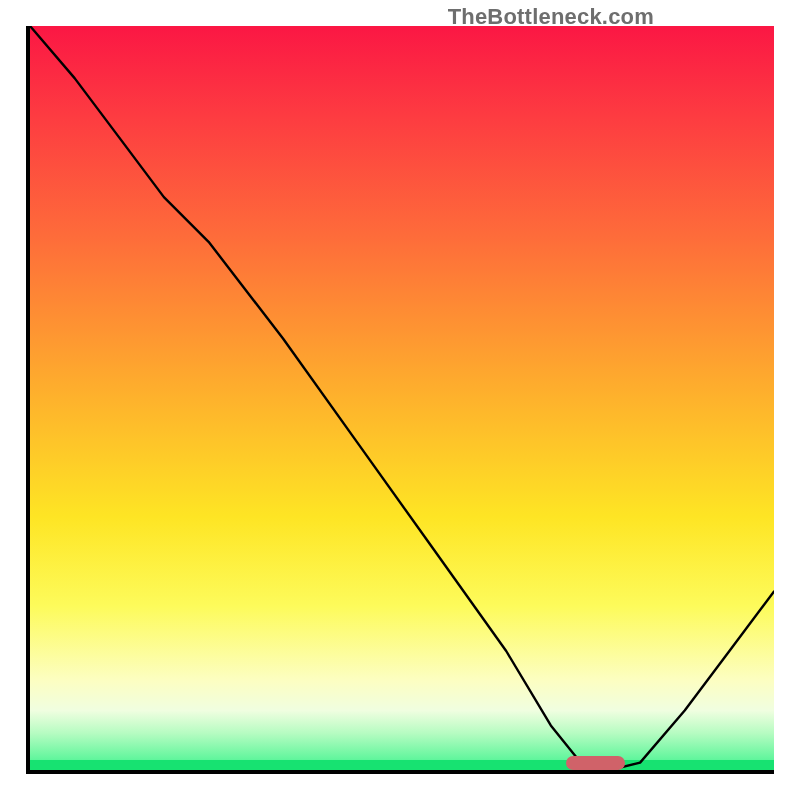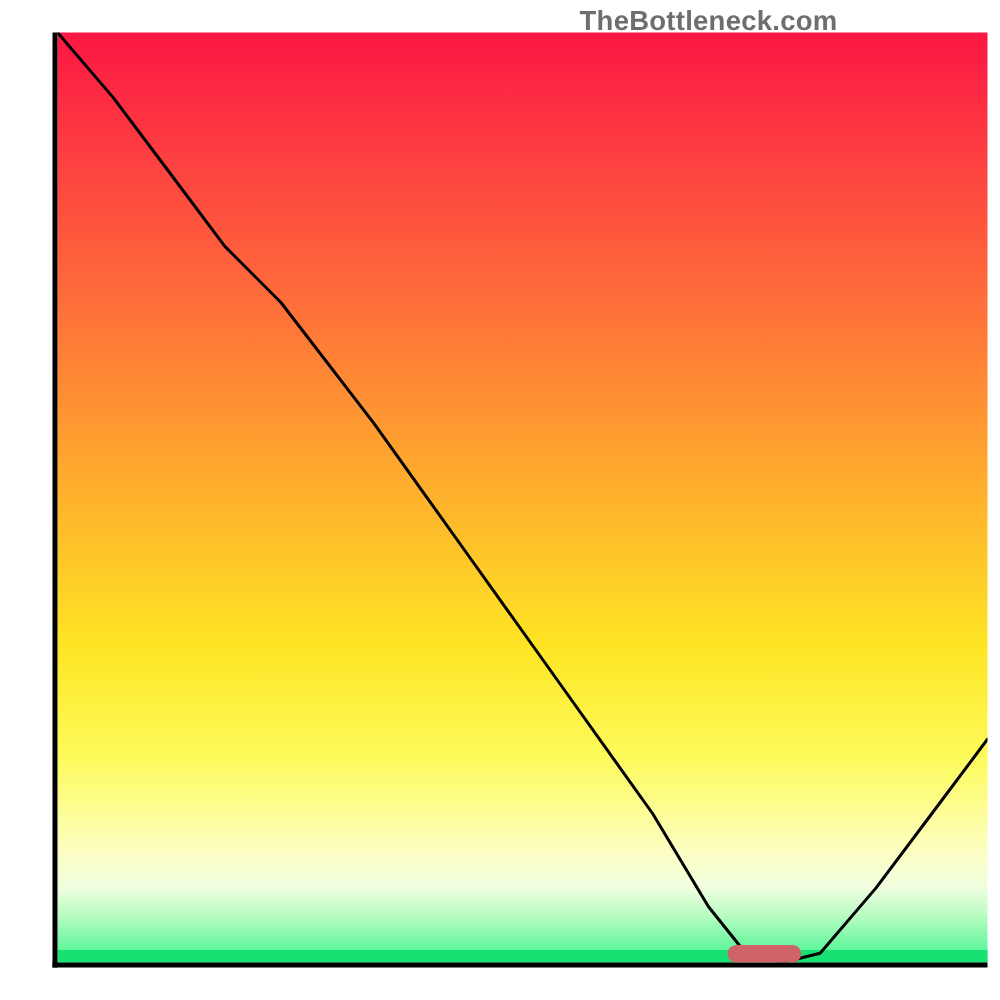--- a/index.html
+++ b/index.html
@@ -1,21 +1,20 @@
 <!DOCTYPE html>
 <html><head>
 <meta charset="utf-8">
 <style>
   * { margin: 0; padding: 0; box-sizing: border-box; }
   html, body { width: 800px; height: 800px; background: #fff; }
   .container {
     position: relative;
     width: 668px;
     height: 800px;
-    margin-left: 16px;
   }
   .watermark {
     position: absolute;
     top: 4px;
     right: 14px;
     font-family: Arial, Helvetica, sans-serif;
     font-size: 22px;
     font-weight: bold;
     color: #6e6e6e;
     letter-spacing: 0.2px;

